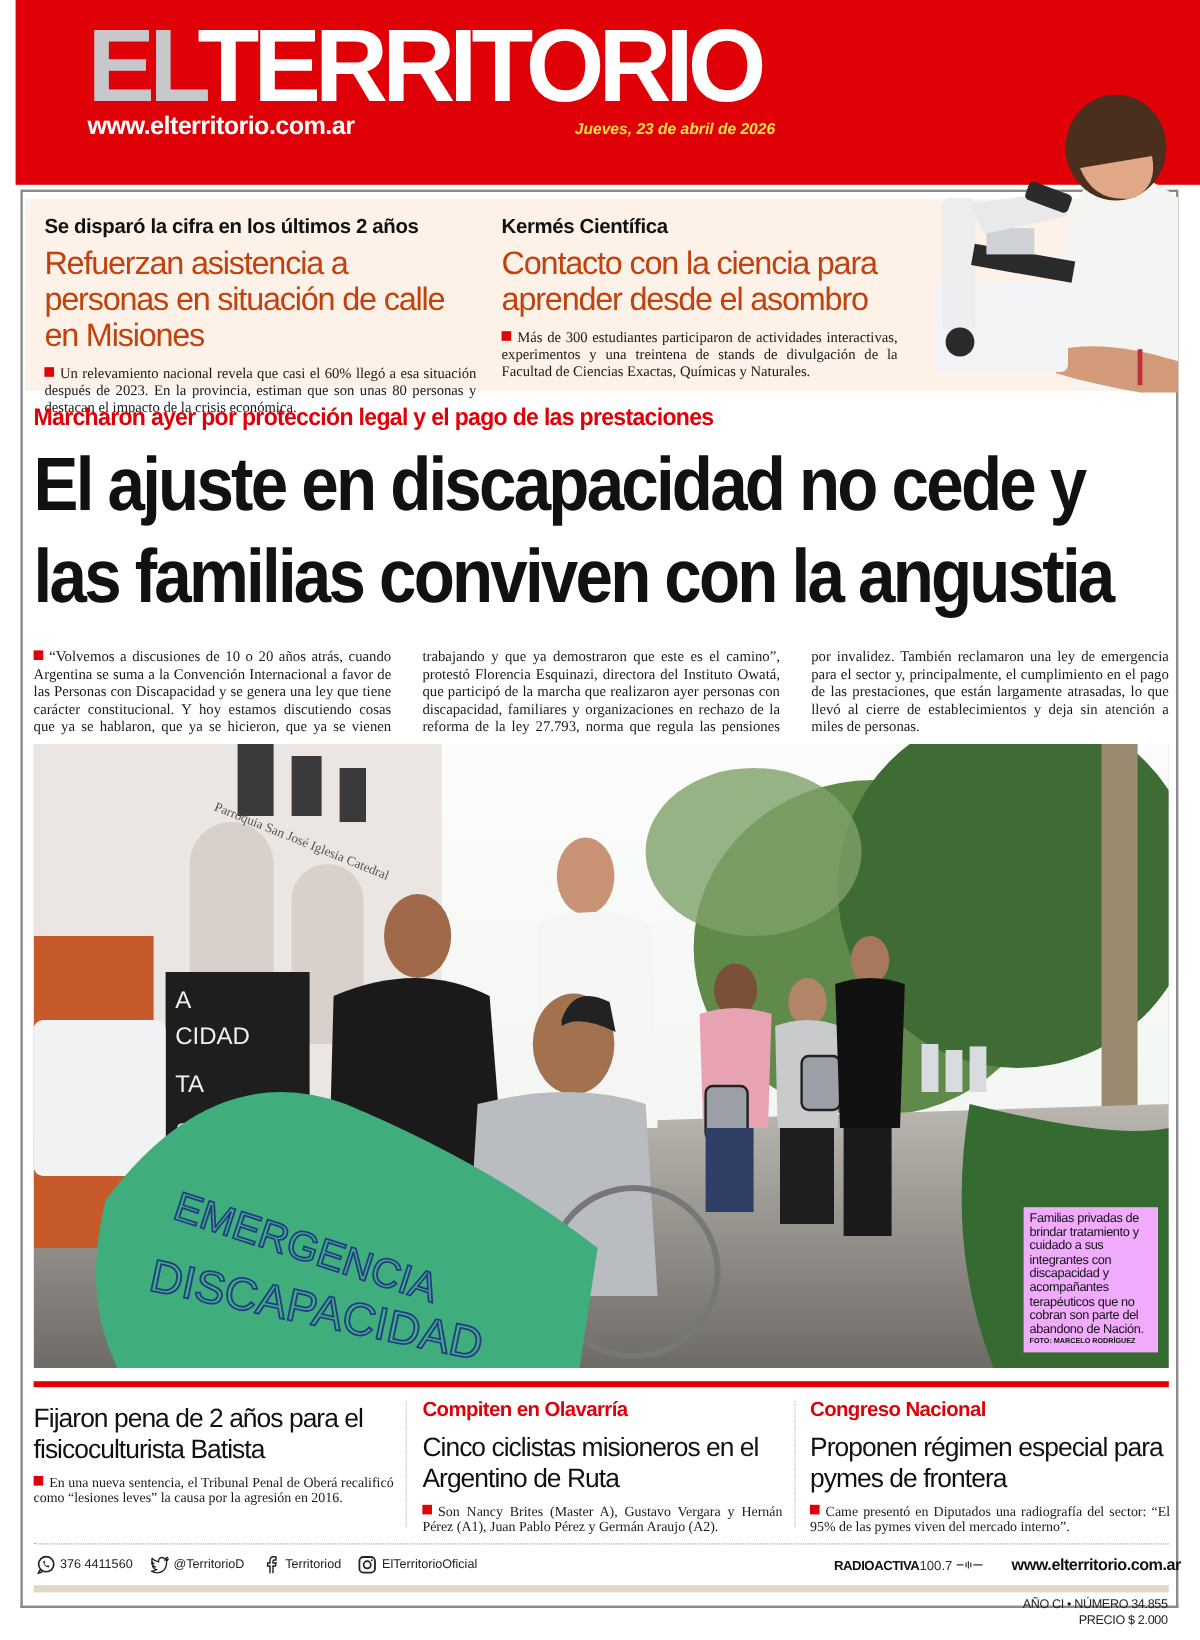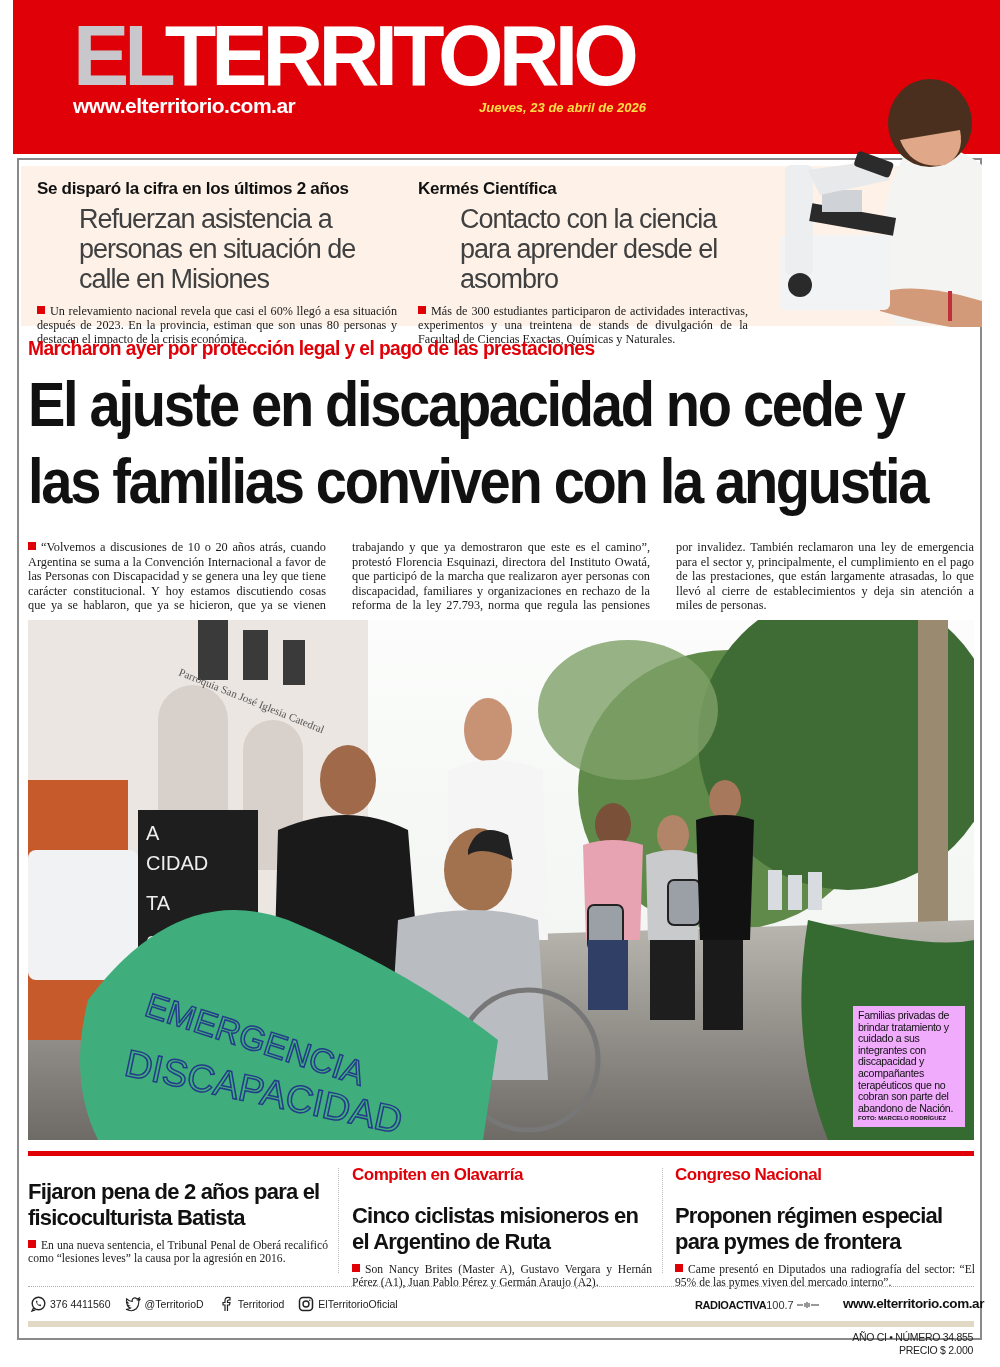--- a/index.html
+++ b/index.html
@@ -17,21 +17,21 @@
   
   .frame { position: absolute; left: 17px; top: 160px; width: 965px; height: 1180px; border: 2px solid #8a8a8a; border-top: none; }
   .frame-top { position: absolute; left: 17px; top: 158px; width: 965px; height: 2px; background: #8a8a8a; }
 
   
   .teaser-band { position: absolute; left: 21px; top: 166px; width: 955px; height: 160px; background: #fdf1e8; }
   .teaser { position: absolute; top: 176px; width: 360px; }
   .teaser.t1 { left: 37px; }
   .teaser.t2 { left: 418px; width: 330px; }
   .teaser .kicker { font-family: "Liberation Sans", sans-serif; font-weight: 700; font-size: 17px; color: #111; letter-spacing: -0.3px; line-height: 26px; }
-  .teaser .head { font-family: "Liberation Sans", sans-serif; font-weight: 400; font-size: 27px; line-height: 30px; color: #404040; letter-spacing: -1px; margin-top: 2px; margin-left: 42px; }
+  .teaser .head { font-family: "Liberation Sans", sans-serif; font-weight: 400; font-size: 27px; line-height: 30px; color: #c2410c; letter-spacing: -1px; margin-top: 2px; }
   .teaser .body { font-size: 12.2px; line-height: 14.2px; margin-top: 10px; text-align: justify; }
   .sq { display: inline-block; width: 8px; height: 8px; background: #e00008; margin-right: 5px; vertical-align: 1px; }
 
   
   .kid { position: absolute; left: 760px; top: 45px; width: 222px; height: 285px; }
 
   
   .kicker-main { position: absolute; left: 28px; top: 337px; font-family: "Liberation Sans", sans-serif; font-weight: 700; font-size: 20px; color: #e00008; letter-spacing: -0.6px; transform: scaleX(0.96); transform-origin: left; }
   .headline { position: absolute; left: 28px; top: 366px; width: 950px; font-family: "Liberation Sans", sans-serif; font-weight: 700; font-size: 63px; line-height: 77px; color: #111; letter-spacing: -2.6px; transform: scaleX(0.89); transform-origin: left; white-space: nowrap; }
   .lead-cols { position: absolute; left: 28px; top: 540px; width: 946px; column-count: 3; column-gap: 26px; font-size: 12.3px; line-height: 14.6px; text-align: justify; height: 76px; }
@@ -41,21 +41,21 @@
   .caption { position: absolute; left: 853px; top: 1006px; width: 112px; background: #f0abfc; padding: 4px 5px 5px 5px; font-family: "Liberation Sans", sans-serif; font-size: 10.6px; line-height: 11.6px; color: #111; letter-spacing: -0.3px; }
   .caption .credit { font-weight: 700; font-size: 6px; line-height: 8px; letter-spacing: 0; }
 
   
   .redbar { position: absolute; left: 28px; top: 1151px; width: 946px; height: 5px; background: #e00008; }
   .story { position: absolute; top: 1163px; width: 300px; }
   .story.s1 { left: 28px; }
   .story.s2 { left: 352px; }
   .story.s3 { left: 675px; }
   .story .k { font-family: "Liberation Sans", sans-serif; font-weight: 700; font-size: 17px; color: #e00008; line-height: 24px; letter-spacing: -0.5px; }
-  .story .h { font-family: "Liberation Sans", sans-serif; font-weight: 700; font-size: 22px; line-height: 26px; color: #111; letter-spacing: -0.8px; margin-top: 16px; }
+  .story .h { font-family: "Liberation Sans", sans-serif; font-weight: 400; font-size: 22px; line-height: 26px; color: #111; letter-spacing: -0.8px; margin-top: 6px; }
   .story .b { font-size: 11.6px; line-height: 13.4px; margin-top: 8px; text-align: justify; }
   .vsep { position: absolute; top: 1168px; width: 0; height: 105px; border-left: 1px dotted #bbb; }
 
   
   .dotline { position: absolute; left: 28px; top: 1286px; width: 946px; border-top: 1px dotted #aaa; }
   .social { position: absolute; left: 30px; top: 1296px; display: flex; align-items: center; font-family: "Liberation Sans", sans-serif; font-size: 10.5px; color: #222; gap: 4px; }
   .social .ic { width: 16px; height: 16px; display: inline-block; }
   .social .gap { width: 6px; }
   .radio { position: absolute; left: 695px; top: 1299px; font-family: "Liberation Sans", sans-serif; font-size: 11px; color: #111; }
   .radio b { font-weight: 900; letter-spacing: -0.4px; }

